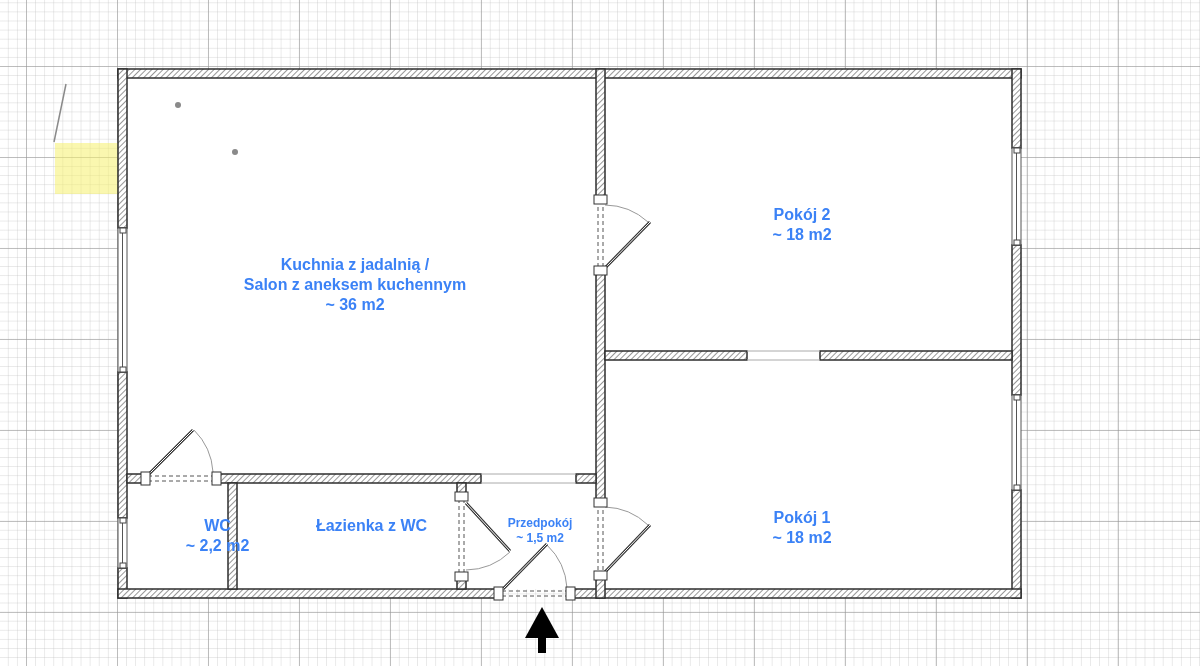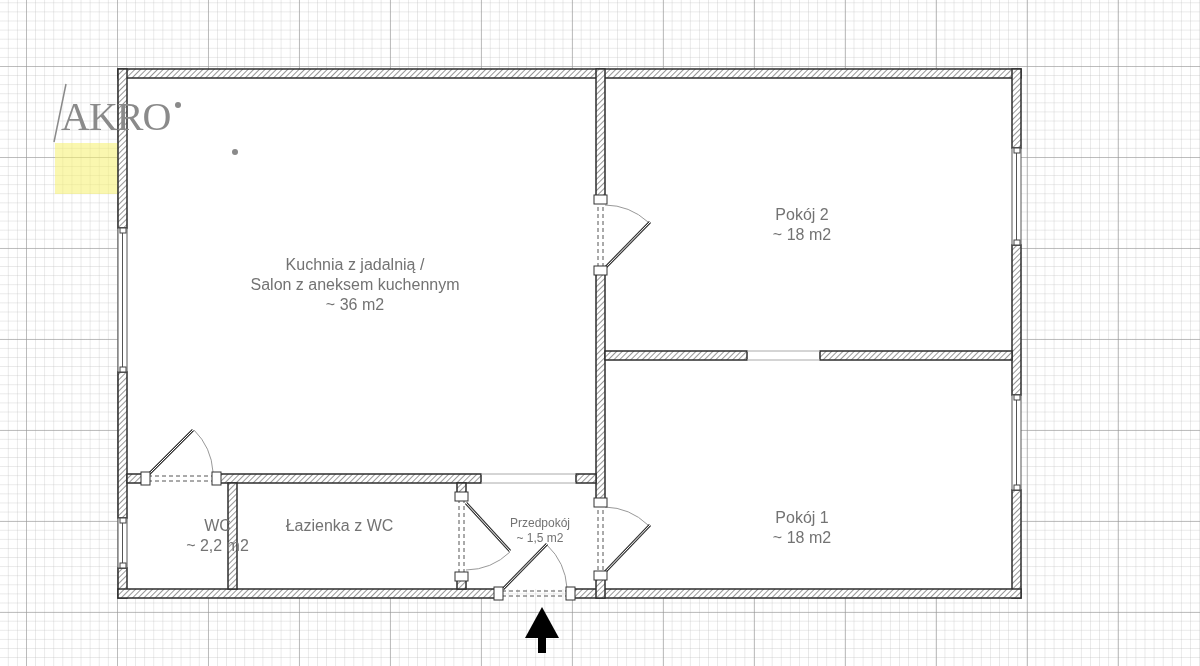--- a/index.html
+++ b/index.html
@@ -10,21 +10,21 @@
       linear-gradient(to right, rgba(150,150,150,0.55) 1px, transparent 1px),
       linear-gradient(to bottom, rgba(150,150,150,0.55) 1px, transparent 1px),
       linear-gradient(to right, rgba(190,190,190,0.35) 1px, transparent 1px),
       linear-gradient(to bottom, rgba(190,190,190,0.35) 1px, transparent 1px);
     background-size: 91px 91px, 91px 91px, 9.1px 9.1px, 9.1px 9.1px;
     background-position: 26px 66px, 26px 66px, 26px 66px, 26px 66px;
     font-family: "Liberation Sans", sans-serif;
   }
   .plan { position:absolute; left:0; top:0; width:1200px; height:666px; }
   .room-label {
-    position:absolute; text-align:center; font-weight:normal; color:#737373;
+    position:absolute; text-align:center; font-weight:bold; color:#3b82f6;
     font-family:"Liberation Sans", sans-serif; line-height:1.25;
   }
   .room-label span { display:block; }
   .logo {
     position:absolute; left:52px; top:82px; width:200px; height:120px;
   }
   .logo-band {
     position:absolute; left:55px; top:143px; width:184px; height:51px;
     background:rgba(245,240,110,0.55);
   }
@@ -161,21 +161,20 @@
     <rect x="538" y="637" width="8" height="16"></rect>
   </g>
 </svg>
 
 <div class="logo">
   <svg width="200" height="120" style="position:absolute;left:0;top:0">
     <line x1="14" y1="2" x2="2" y2="60" stroke="#8a8a8a" stroke-width="1.5"></line>
     <circle cx="126" cy="23" r="3" fill="#8a8a8a"></circle>
     <circle cx="183" cy="70" r="3" fill="#8a8a8a"></circle>
   </svg>
-  <div class="logo-text" style="left:9px;top:15px;">AKRO</div>
 </div>
 
 <div class="room-label" style="left:200px;top:255px;width:310px;font-size:16px;">
   <span>Kuchnia z jadalnią /</span>
   <span>Salon z aneksem kuchennym</span>
   <span>~ 36 m2</span>
 </div>
 
 <div class="room-label" style="left:702px;top:205px;width:200px;font-size:16px;">
   <span>Pokój 2</span>
@@ -185,20 +184,20 @@
 <div class="room-label" style="left:702px;top:460px;width:200px;font-size:16px;margin-top:48px;">
   <span>Pokój 1</span>
   <span>~ 18 m2</span>
 </div>
 
 <div class="room-label" style="left:127px;top:516px;width:101px;font-size:16px;padding-left:40px;">
   <span>WC</span>
   <span>~ 2,2 m2</span>
 </div>
 
-<div class="room-label" style="left:237px;top:516px;width:205px;font-size:16px;">
+<div class="room-label" style="left:237px;top:516px;width:205px;font-size:16px;padding-left:32px;">
   <span>Łazienka z WC</span>
 </div>
 
 <div class="room-label" style="left:490px;top:516px;width:100px;font-size:12px;">
   <span>Przedpokój</span>
   <span>~ 1,5 m2</span>
 </div>
 
 </body></html>

